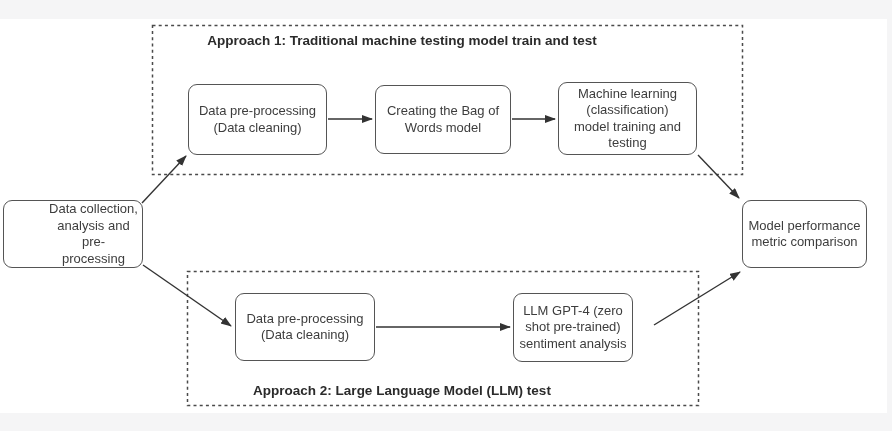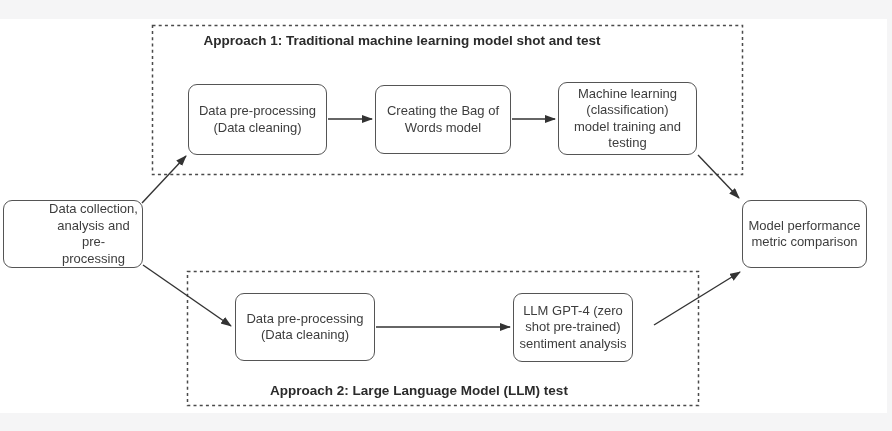--- a/index.html
+++ b/index.html
@@ -56,21 +56,21 @@
     z-index: 2;
   }
   #node-data-collection { left: 3px;   top: 200px; width: 140px; height: 68px; padding-left: 44px; }
   #node-a1-preprocessing{ left: 188px; top: 84px;  width: 139px; height: 71px; }
   #node-a1-bow          { left: 375px; top: 85px;  width: 136px; height: 69px; }
   #node-a1-ml           { left: 558px; top: 82px;  width: 139px; height: 73px; }
   #node-a2-preprocessing{ left: 235px; top: 293px; width: 140px; height: 68px; }
   #node-a2-llm          { left: 513px; top: 293px; width: 120px; height: 69px; }
   #node-metric          { left: 742px; top: 200px; width: 125px; height: 68px; }
   #title-approach1 { left: 152px; top: 33px;  width: 500px; }
-  #title-approach2 { left: 204px; top: 383px; width: 430px; }
+  #title-approach2 { left: 187px; top: 383px; width: 430px; }
 </style>
 </head>
 <body>
 
 <div id="stage">
   <div id="canvas"></div>
 
   <svg id="wires" viewBox="0 0 892 431" xmlns="http://www.w3.org/2000/svg">
     <defs>
       <marker id="arrowhead" markerWidth="12" markerHeight="10" refX="10" refY="4" orient="auto" markerUnits="userSpaceOnUse">
@@ -85,21 +85,21 @@
       <line x1="142" y1="203" x2="186" y2="156"></line>
       <line x1="143" y1="265" x2="231" y2="326"></line>
       <line x1="328" y1="119" x2="372" y2="119"></line>
       <line x1="512" y1="119" x2="555" y2="119"></line>
       <line x1="698" y1="155" x2="739" y2="198"></line>
       <line x1="376" y1="327" x2="510" y2="327"></line>
       <line x1="654" y1="325" x2="740" y2="272"></line>
     </g>
   </svg>
 
-  <div class="group-title" id="title-approach1">Approach 1: Traditional machine learning model shot and test</div>
+  <div class="group-title" id="title-approach1">Approach 1: Traditional machine testing model train and test</div>
 
   <div class="group-title" id="title-approach2">Approach 2: Large Language Model (LLM) test</div>
 
   <div class="node" id="node-data-collection">Data collection,
 analysis and pre-
 processing</div>
 
   <div class="node" id="node-a1-preprocessing">Data pre-processing
 (Data cleaning)</div>
 

